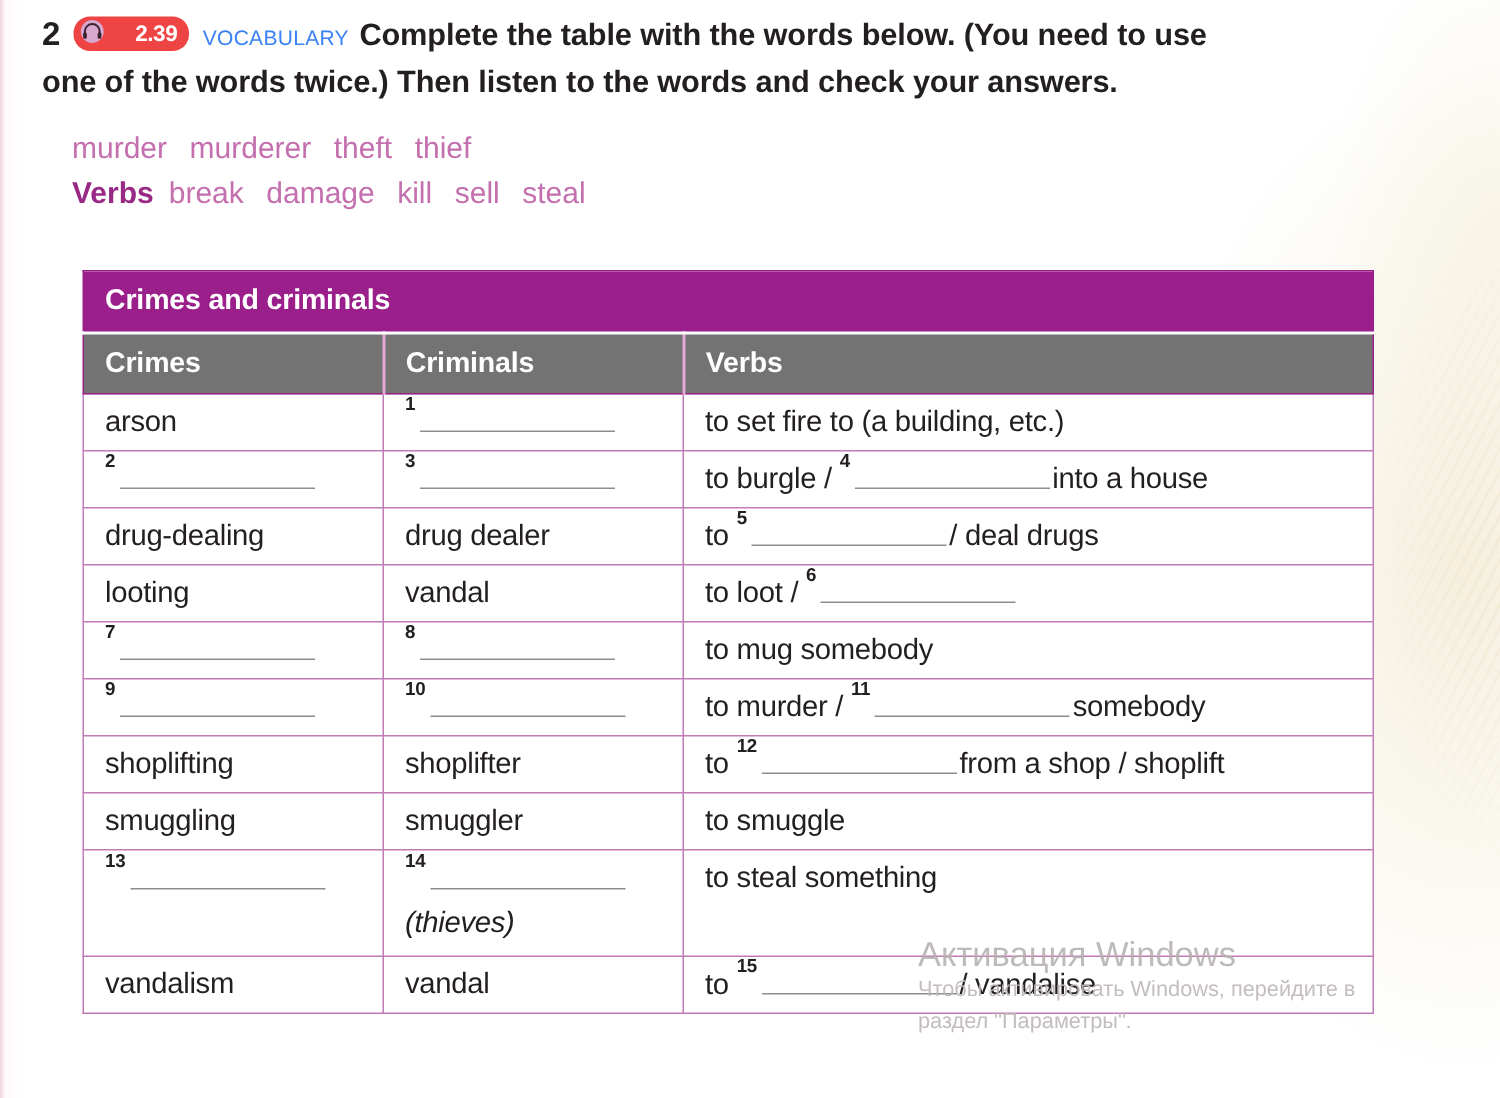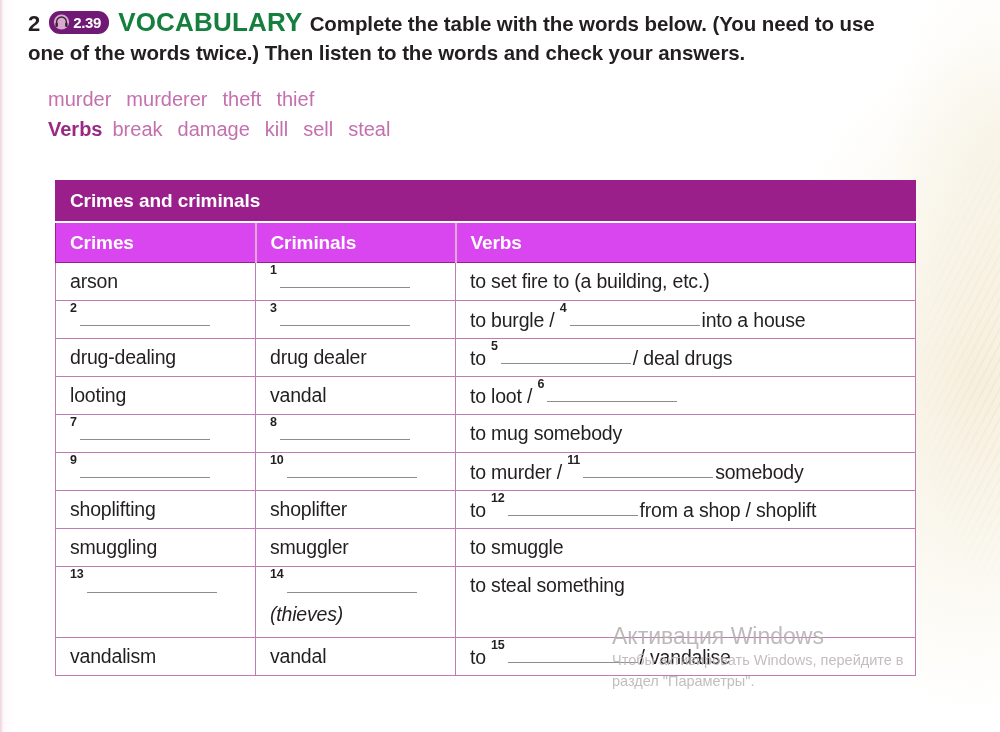--- a/index.html
+++ b/index.html
@@ -83,41 +83,41 @@
   .ex-num {
     font-size: 22px;
     font-weight: 700;
     color: #231f20;
     margin-right: 9px;
     vertical-align: baseline;
   }
   .audio-badge {
     display: inline-flex;
     align-items: center;
-    gap: 3px;
-    background: #701a75;
+    gap: 20px;
+    background: #ef4444;
     color: #ffffff;
     border-radius: 11px;
     padding: 1px 8px 1px 4px;
     height: 21px;
     vertical-align: 1px;
     margin-right: 9px;
   }
   .audio-badge .track {
     font-size: 15px;
     font-weight: 700;
     letter-spacing: -0.3px;
     line-height: 1;
     font-family: "Liberation Sans", sans-serif;
   }
   .headphone-icon { display: block; }
   .vocab-label {
-    color: #15803d;
-    font-weight: 700;
-    font-size: 26px;
+    color: #3b82f6;
+    font-weight: 400;
+    font-size: 14px;
     letter-spacing: 0.2px;
     margin-right: 7px;
   }
 
   
   .wordbank {
     position: absolute;
     left: 48px;
     top: 84px;
     width: 880px;
@@ -159,21 +159,21 @@
     color: #ffffff;
     font-size: 19px;
     font-weight: 700;
     letter-spacing: -0.1px;
     height: 40px;
     padding: 0 14px;
     border: 1px solid #9b1f8b;
     border-bottom: 2px solid #ffffff;
   }
   .head-row th {
-    background: #d946ef;
+    background: #737373;
     color: #ffffff;
     font-size: 19px;
     font-weight: 700;
     letter-spacing: -0.1px;
     height: 39px;
     padding: 0 14px;
     border: 1px solid #9b1f8b;
   }
   .head-row th + th { border-left: 2px solid #e2a8d6; }
 

